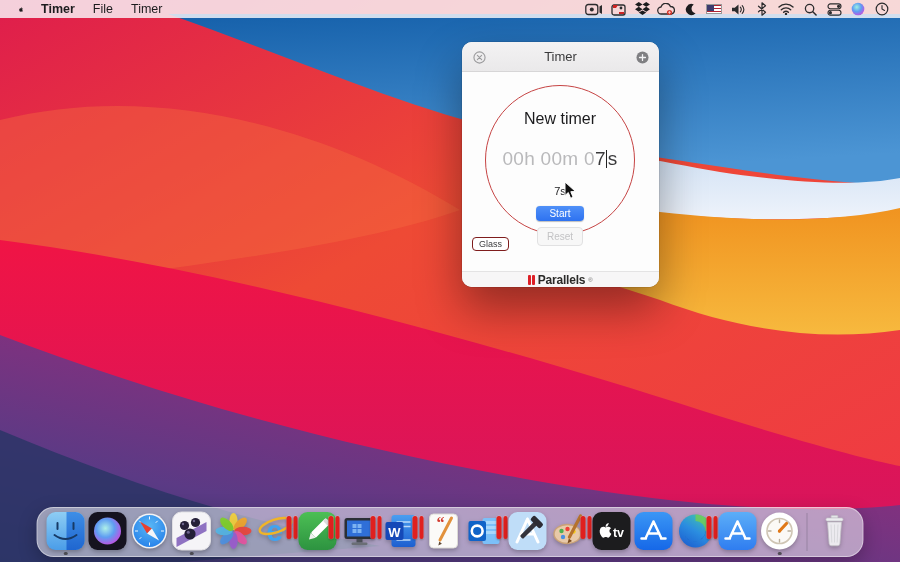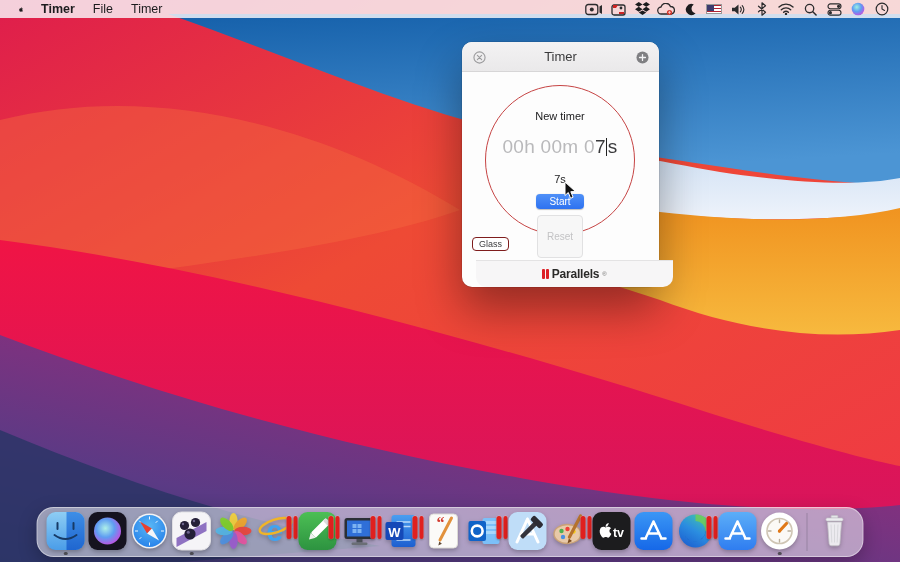--- a/index.html
+++ b/index.html
@@ -32,38 +32,38 @@
     border-bottom:1px solid #d7d6d7; border-radius:10px 10px 0 0;
     display:flex; align-items:center; justify-content:center; position:relative; }
   .titlebar .wtitle { font-size:13px; color:#3a3a3c; }
   .tb-btn { position:absolute; top:8px; width:14px; height:14px; display:flex;
     align-items:center; justify-content:center; cursor:default; }
   .tb-btn.close { left:10px; } .tb-btn.add { right:10px; }
 
   .timer-circle { position:absolute; left:23px; top:43px; width:150px; height:150px;
     border:1.5px solid #c64444; border-radius:50%;
     display:flex; flex-direction:column; align-items:center; }
-  .new-timer { margin-top:24px; font-size:11px; color:#1b1b1d; }
-  .time-display { margin-top:14px; font-size:19px; font-weight:300; color:#b9b9bb;
+  .new-timer { margin-top:24px; font-size:16px; color:#1b1b1d; }
+  .time-display { margin-top:20px; font-size:19px; font-weight:300; color:#b9b9bb;
     letter-spacing:0.3px; white-space:nowrap; }
   .time-display .active { color:#39393b; }
   .caret { display:inline-block; width:1px; height:18px; background:#222;
     vertical-align:-3px; margin:0 0.5px; }
   .duration { margin-top:15px; font-size:11px; color:#1b1b1d; }
   .start-btn { margin-top:9px; font-size:10px; color:#fff; border:none;
     background:linear-gradient(#4f90f8,#2e72f0); border-radius:4px;
     padding:2px 0; width:48px; text-align:center;
     box-shadow:0 0.5px 1px rgba(0,0,0,0.25); }
   .reset-btn { margin-top:6px; font-size:10px; color:#c3c3c5;
     background:#f7f7f7; border:1px solid #e1e1e2; border-radius:4px;
-    padding:15px 0; width:46px; text-align:center; }
+    padding:3px 0; width:46px; text-align:center; }
   .glass-chip { position:absolute; left:10px; top:195px; font-size:9px; color:#3c3c3e;
     border:1px solid #7f1d1d; border-radius:4px; padding:1px 6px;
     background:rgba(255,255,255,0.7); }
-  .win-footer { position:absolute; left:14px; bottom:0; width:100%; height:27px;
+  .win-footer { position:absolute; left:0; bottom:0; width:100%; height:16px;
     background:#f7f6f7; border-top:1px solid #e4e3e4; border-radius:0 0 10px 10px;
     display:flex; align-items:center; justify-content:center; }
   .parallels-logo { display:flex; align-items:center; gap:3px; }
   .p-bars { display:flex; gap:1.5px; }
   .p-bars i { display:block; width:2.5px; height:10px; background:#dd1f26; border-radius:1px; }
   .p-name { font-size:12px; font-weight:bold; color:#2b2a29; letter-spacing:-0.2px; }
   .p-mark { font-size:6px; color:#6b6a69; vertical-align:super; }
 
   
   .cursor { position:absolute; left:564px; top:181px; z-index:40; }

